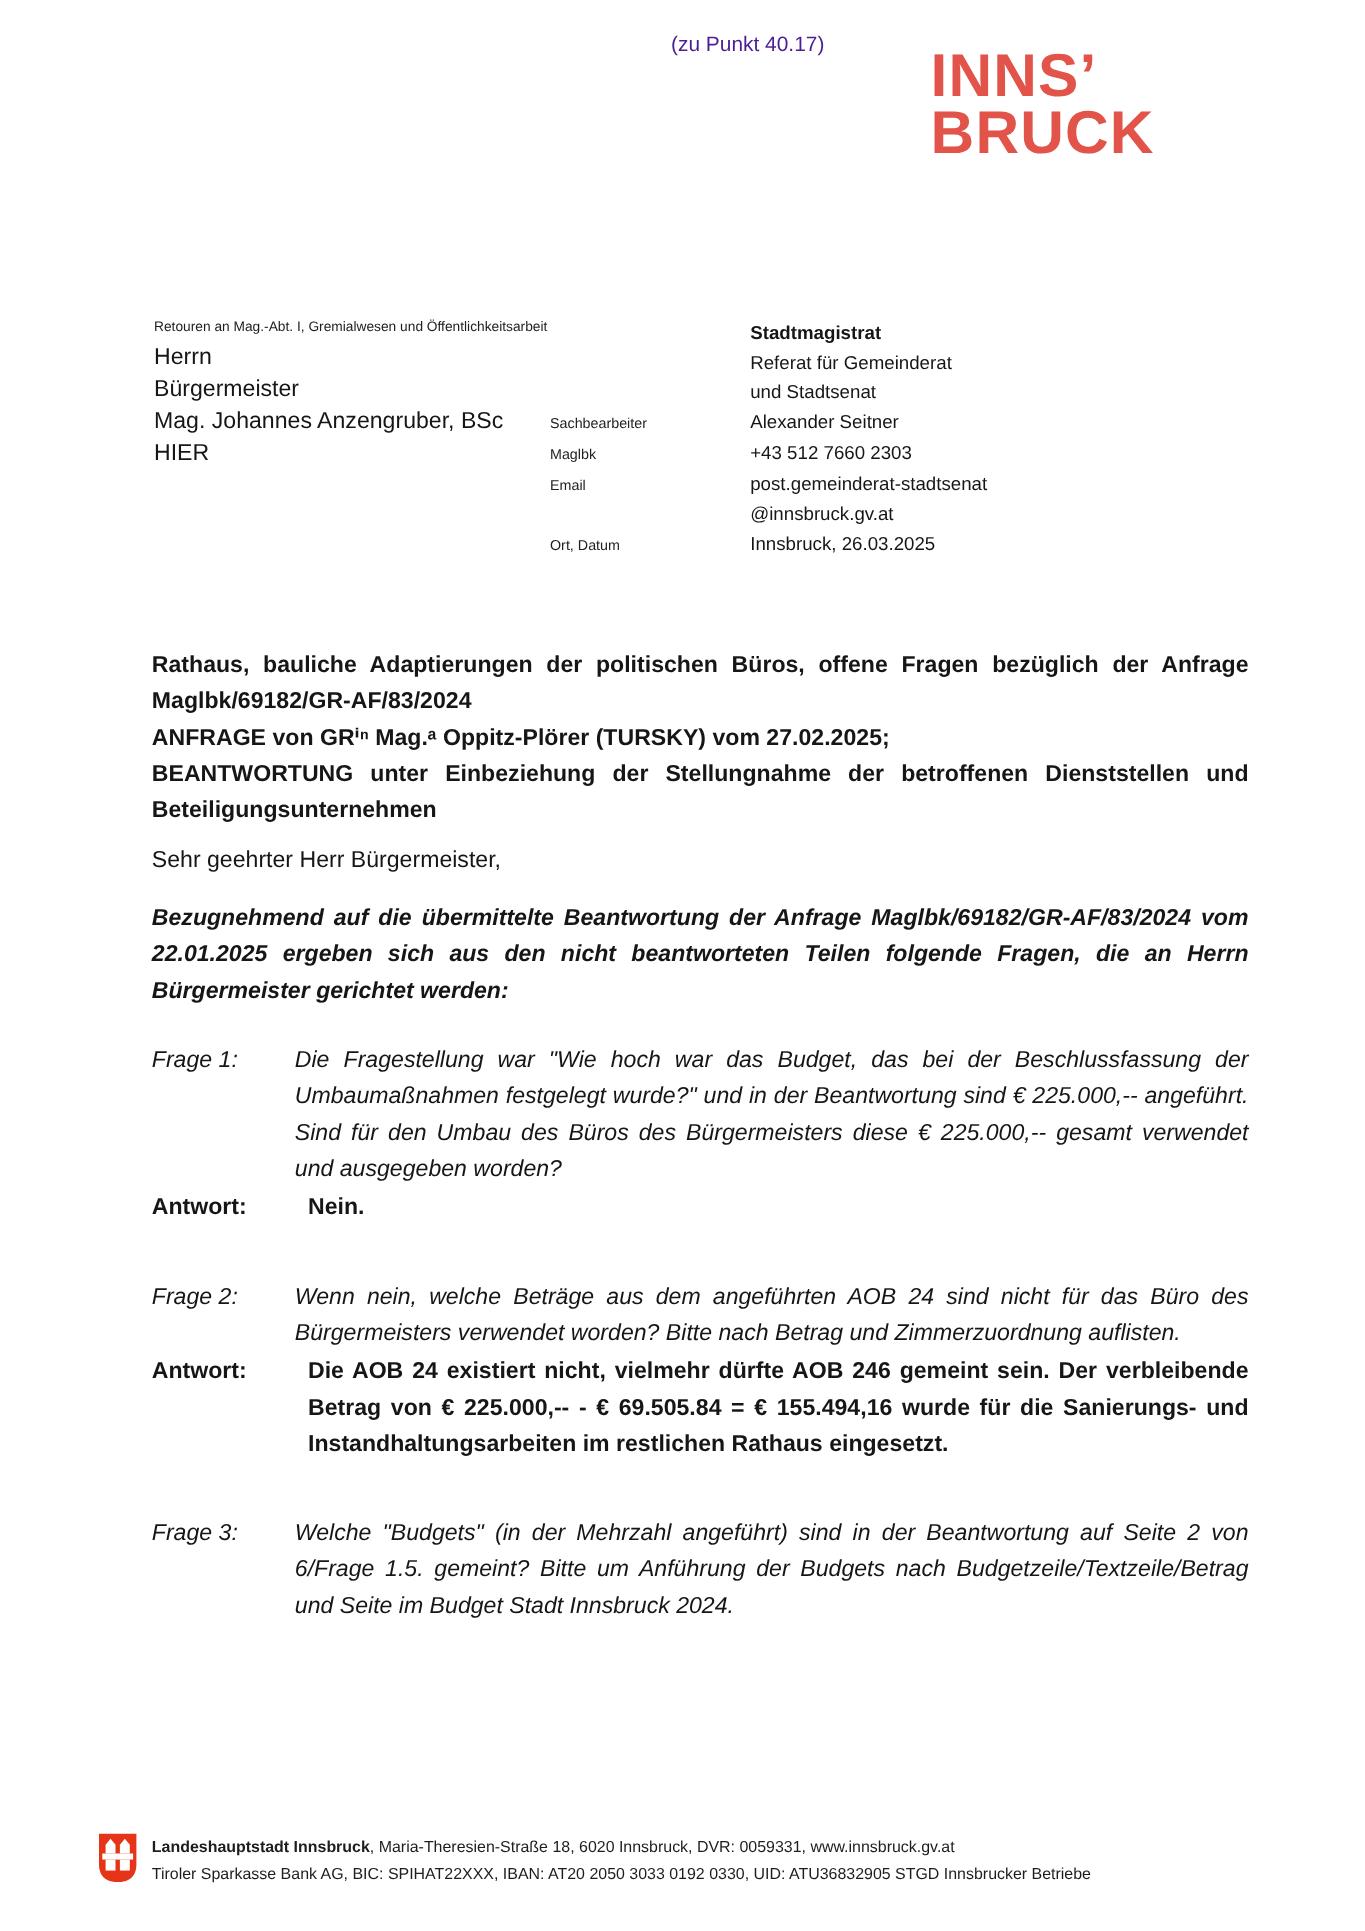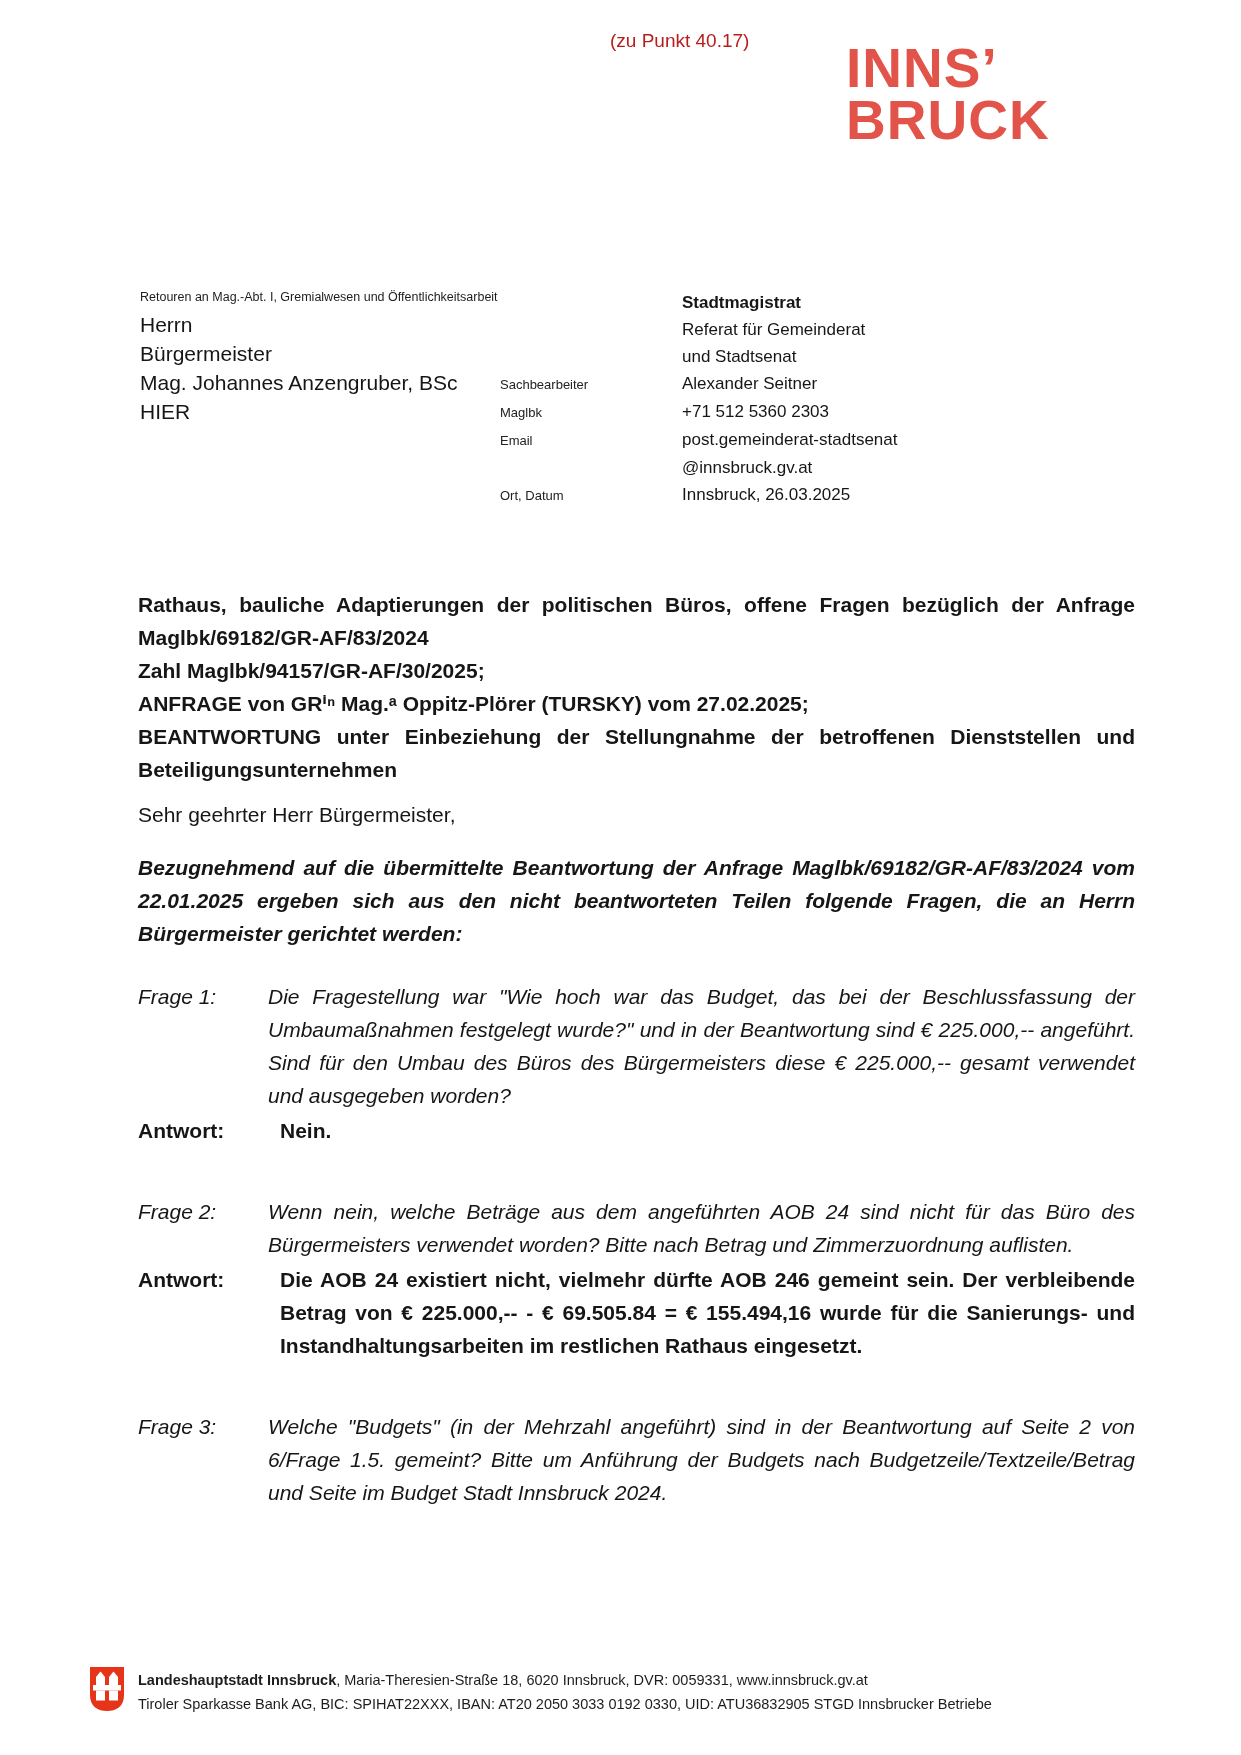--- a/index.html
+++ b/index.html
@@ -5,21 +5,21 @@
   html,body{margin:0;padding:0;background:#ffffff;}
   body{
     width:1241px;height:1755px;
     font-family:"Liberation Sans","DejaVu Sans",sans-serif;
     color:#161616;
     -webkit-font-smoothing:antialiased;
   }
   .page{position:relative;width:1241px;height:1755px;overflow:hidden;background:#fff;}
 
   
-  .ref-note{position:absolute;left:610px;top:30px;font-size:19px;color:#b91c1c;}
+  .ref-note{position:absolute;left:610px;top:30px;font-size:19px;color:#4c1d95;}
 
   
   .logo{position:absolute;left:846px;top:42px;color:#e25349;font-weight:bold;
         font-size:55px;line-height:52px;letter-spacing:1px;}
 
   
   .recipient{position:absolute;left:140px;top:288px;font-size:21px;line-height:29px;}
   .return-note{font-size:12.5px;line-height:18px;margin-bottom:4px;color:#1d1d1d;}
 
   
@@ -82,41 +82,40 @@
     <div class="c-row">
       <span class="c-label"></span>
       <span class="c-value">und Stadtsenat</span>
     </div>
     <div class="c-row">
       <span class="c-label">Sachbearbeiter</span>
       <span class="c-value">Alexander Seitner</span>
     </div>
     <div class="c-row">
       <span class="c-label">Maglbk</span>
-      <span class="c-value">+71 512 5360 2303</span>
+      <span class="c-value">+43 512 7660 2303</span>
     </div>
     <div class="c-row">
       <span class="c-label">Email</span>
       <span class="c-value">post.gemeinderat-stadtsenat</span>
     </div>
     <div class="c-row">
       <span class="c-label"></span>
       <span class="c-value">@innsbruck.gv.at</span>
     </div>
     <div class="c-row">
       <span class="c-label">Ort, Datum</span>
       <span class="c-value">Innsbruck, 26.03.2025</span>
     </div>
   </div>
 
   <div class="content">
 
     <div class="subject">
       <div>Rathaus, bauliche Adaptierungen der politischen Büros, offene Fragen bezüglich der An­frage Maglbk/69182/GR-AF/83/2024</div>
-      <div>Zahl Maglbk/94157/GR-AF/30/2025;</div>
       <div>ANFRAGE von GRⁱⁿ Mag.ᵃ Oppitz-Plörer (TURSKY) vom 27.02.2025;</div>
       <div>BEANTWORTUNG unter Einbeziehung der Stellungnahme der betroffenen Dienststellen und Beteiligungsunternehmen</div>
     </div>
 
     <div class="greeting">Sehr geehrter Herr Bürgermeister,</div>
 
 
     <div class="refpara">Bezugnehmend auf die übermittelte Beantwortung der Anfrage Maglbk/69182/GR-AF/83/2024 vom 22.01.2025 ergeben sich aus den nicht beantworteten Teilen folgende Fragen, die an Herrn Bürgermeister gerichtet werden:</div>
 
     <div class="qa-q qa-first">

